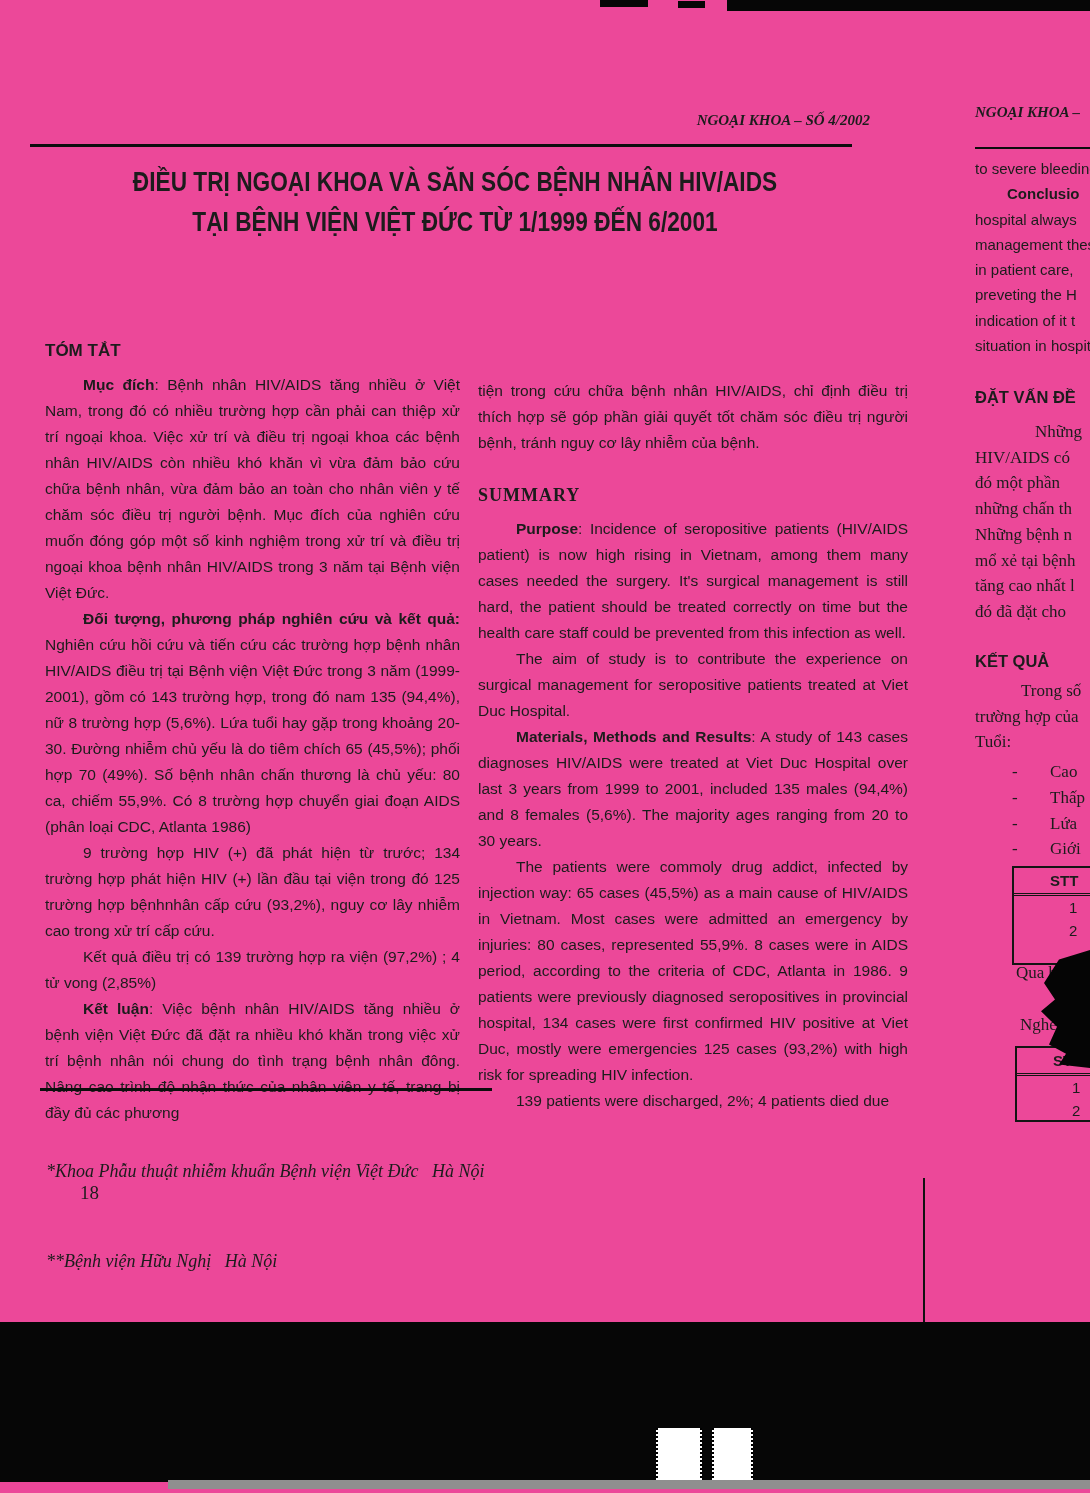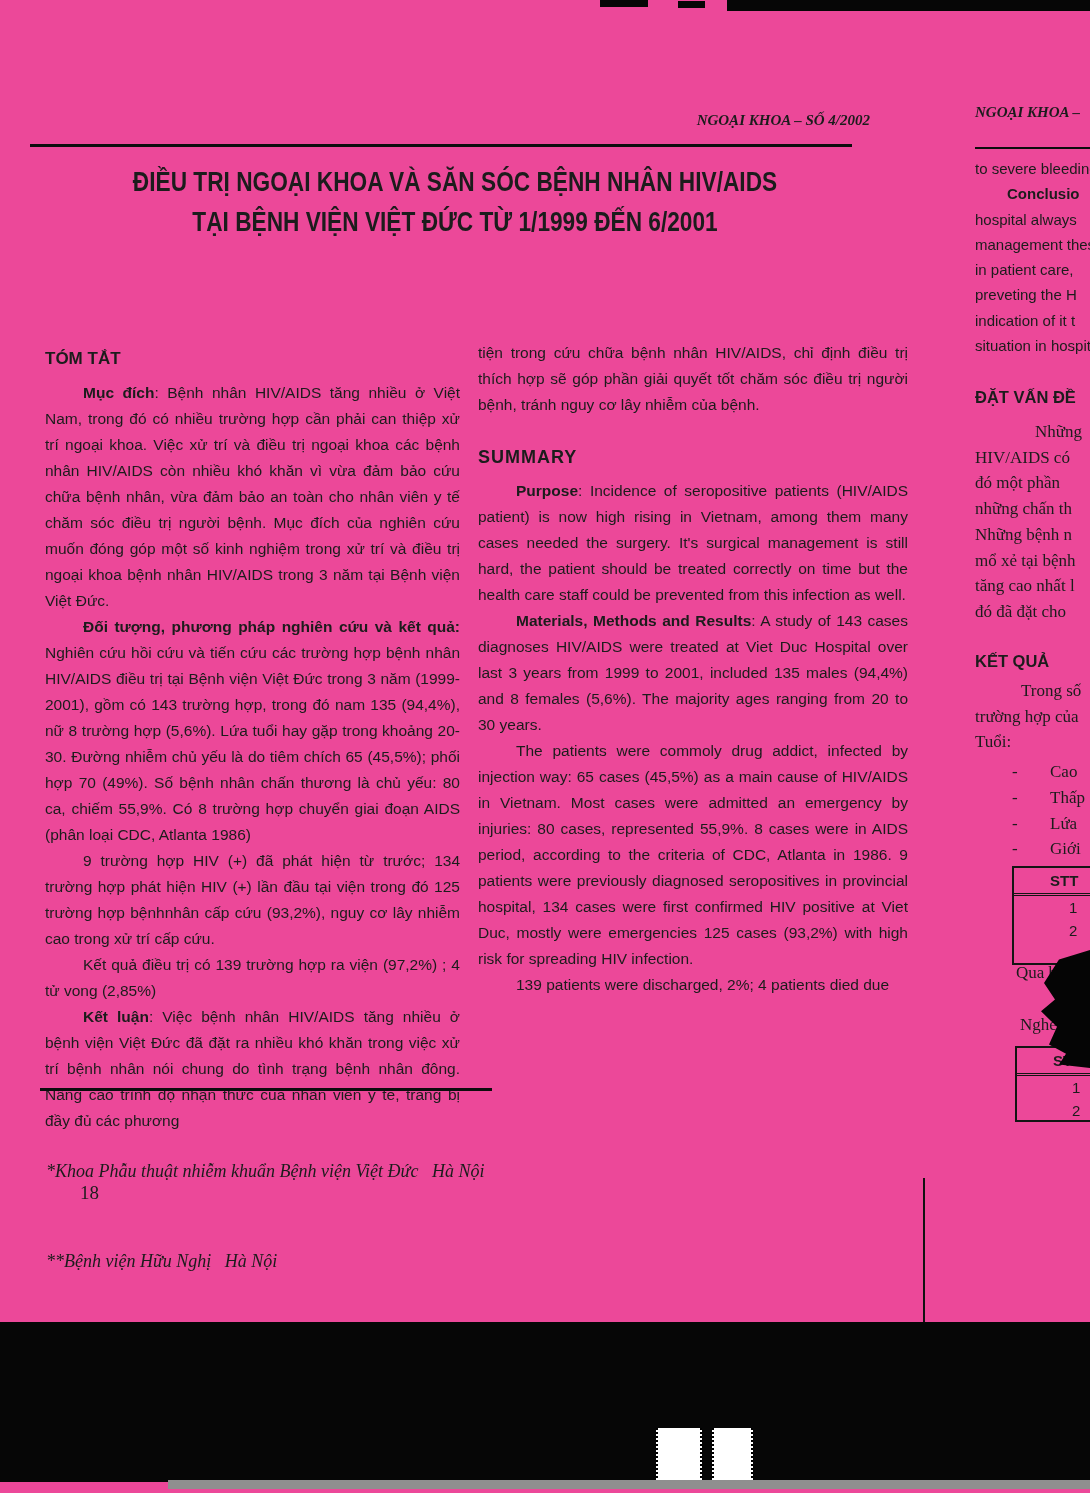--- a/index.html
+++ b/index.html
@@ -20,26 +20,26 @@
   .rule{position:absolute;background:#0d0d0d;}
   
   .title-wrap{position:absolute;left:60px;top:162px;width:790px;text-align:center;}
   .title-line{font-weight:bold;font-size:27px;line-height:40px;letter-spacing:0;
               transform:scaleX(0.84);transform-origin:50% 50%;white-space:nowrap;}
   .authors{position:absolute;left:162px;top:262px;width:800px;text-align:center;
            font-family:"Liberation Serif", serif;font-style:italic;font-weight:bold;
            font-size:17.5px;line-height:28px;}
   
   .col{position:absolute;font-size:15.5px;line-height:26px;text-align:justify;}
-  .col-left{left:45px;top:346px;width:415px;}
+  .col-left{left:45px;top:338px;width:415px;}
   .col-mid{left:478px;top:340px;width:430px;}
   .col h2{font-size:17px;font-weight:bold;margin:0 0 8px 0;font-family:"Liberation Sans", sans-serif;}
-  .col-mid h2{margin:26px 0 8px 0;letter-spacing:1px;font-size:18px;}
+  .col-mid h2{margin:26px 0 8px 0;letter-spacing:1px;font-size:18px;font-family:Liberation Serif, serif;}
   .col p{margin:0;text-indent:38px;}
-  .col p.noindent{text-indent:0;}
+  .col p.noindent{text-indent:0;margin-top:38px;}
   .lead{font-weight:bold;}
   
   .rc{position:absolute;white-space:nowrap;}
   .rc-en{left:975px;top:156px;font-size:15px;line-height:25.3px;}
   .rc-en .ind-en{margin-left:32px;font-weight:bold;}
   .rc-h{left:975px;font-size:16.5px;font-weight:bold;}
   .rc-vi{left:975px;top:419px;font-family:"Liberation Serif", serif;font-size:17px;line-height:25.7px;}
   .rc-vi .ind-vi{margin-left:60px;}
   .rc-res{left:975px;top:678px;font-family:"Liberation Serif", serif;font-size:17px;line-height:25.7px;}
   .rc-res .ind-vi{margin-left:46px;text-align:right;}
@@ -82,20 +82,21 @@
     <p><span class="lead">Đối tượng, phương pháp nghiên cứu và kết quả:</span><span> Nghiên cứu hồi cứu và tiến cứu các trường hợp bệnh nhân HIV/AIDS điều trị tại Bệnh viện Việt Đức trong 3 năm (1999-2001), gồm có 143 trường hợp, trong đó nam 135 (94,4%), nữ 8 trường hợp (5,6%). Lứa tuổi hay gặp trong khoảng 20-30. Đường nhiễm chủ yếu là do tiêm chích 65 (45,5%); phối hợp 70 (49%). Số bệnh nhân chấn thương là chủ yếu: 80 ca, chiếm 55,9%. Có 8 trường hợp chuyển giai đoạn AIDS (phân loại CDC, Atlanta 1986)</span></p>
     <p><span class="lead"></span><span>9 trường hợp HIV (+) đã phát hiện từ trước; 134 trường hợp phát hiện HIV (+) lần đầu tại viện trong đó 125 trường hợp bệnhnhân cấp cứu (93,2%), nguy cơ lây nhiễm cao trong xử trí cấp cứu.</span></p>
     <p><span class="lead"></span><span>Kết quả điều trị có 139 trường hợp ra viện (97,2%) ; 4 tử vong (2,85%)</span></p>
     <p><span class="lead">Kết luận</span><span>: Việc bệnh nhân HIV/AIDS tăng nhiều ở bệnh viện Việt Đức đã đặt ra nhiều khó khăn trong việc xử trí bệnh nhân nói chung do tình trạng bệnh nhân đông. Nâng cao trình độ nhận thức của nhân viên y tế, trang bị đầy đủ các phương</span></p>
   </div>
 
   <div class="col col-mid">
     <p class="noindent">tiện trong cứu chữa bệnh nhân HIV/AIDS, chỉ định điều trị thích hợp sẽ góp phần giải quyết tốt chăm sóc điều trị người bệnh, tránh nguy cơ lây nhiễm của bệnh.</p>
     <h2>SUMMARY</h2>
     <p><span class="lead">Purpose</span><span>: Incidence of seropositive patients (HIV/AIDS patient) is now high rising in Vietnam, among them many cases needed the surgery. It's surgical management is still hard, the patient should be treated correctly on time but the health care staff could be prevented from this infection as well.</span></p>
+    <p><span class="lead"></span><span>The aim of study is to contribute the experience on surgical management for seropositive patients treated at Viet Duc Hospital.</span></p>
     <p><span class="lead">Materials, Methods and Results</span><span>: A study of 143 cases diagnoses HIV/AIDS were treated at Viet Duc Hospital over last 3 years from 1999 to 2001, included 135 males (94,4%) and 8 females (5,6%). The majority ages ranging from 20 to 30 years.</span></p>
     <p><span class="lead"></span><span>The patients were commoly drug addict, infected by injection way: 65 cases (45,5%) as a main cause of HIV/AIDS in Vietnam. Most cases were admitted an emergency by injuries: 80 cases, represented 55,9%. 8 cases were in AIDS period, according to the criteria of CDC, Atlanta in 1986. 9 patients were previously diagnosed seropositives in provincial hospital, 134 cases were first confirmed HIV positive at Viet Duc, mostly were emergencies 125 cases (93,2%) with high risk for spreading HIV infection.</span></p>
     <p><span class="lead"></span><span>139 patients were discharged, 2%; 4 patients died due</span></p>
   </div>
 
   <div class="rc rc-en">
     <div>to severe bleeding</div>
     <div class="ind-en">Conclusio</div>
     <div>hospital always</div>
     <div>management thes</div>

